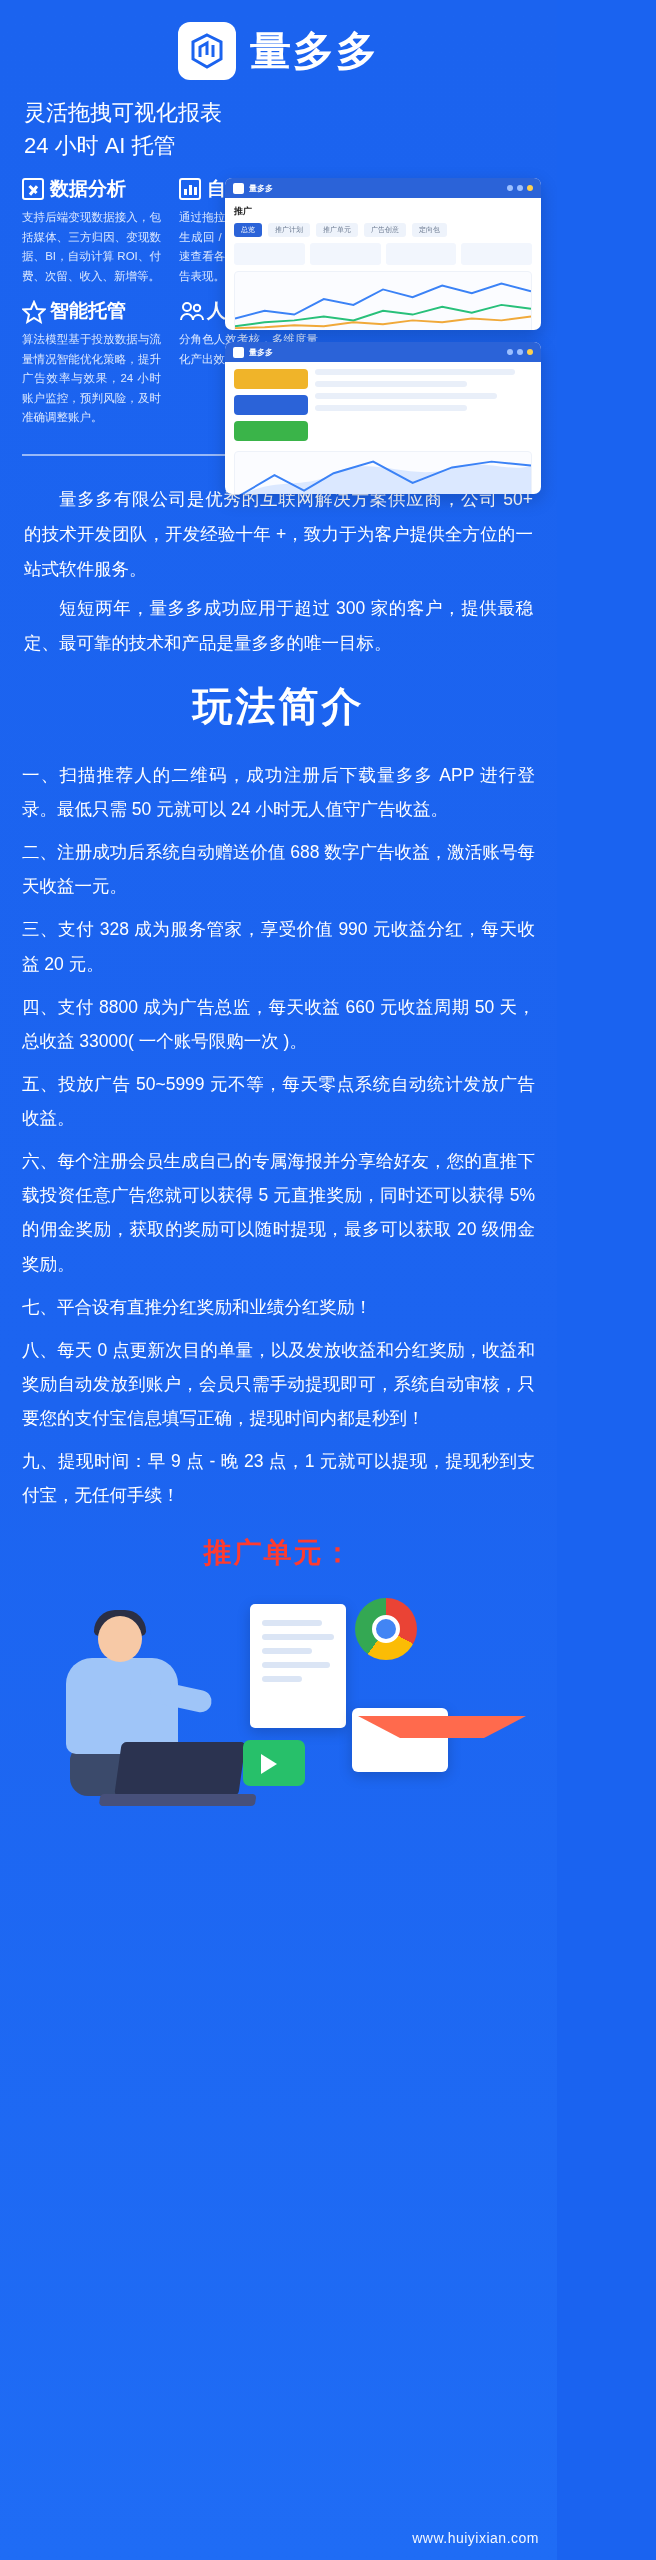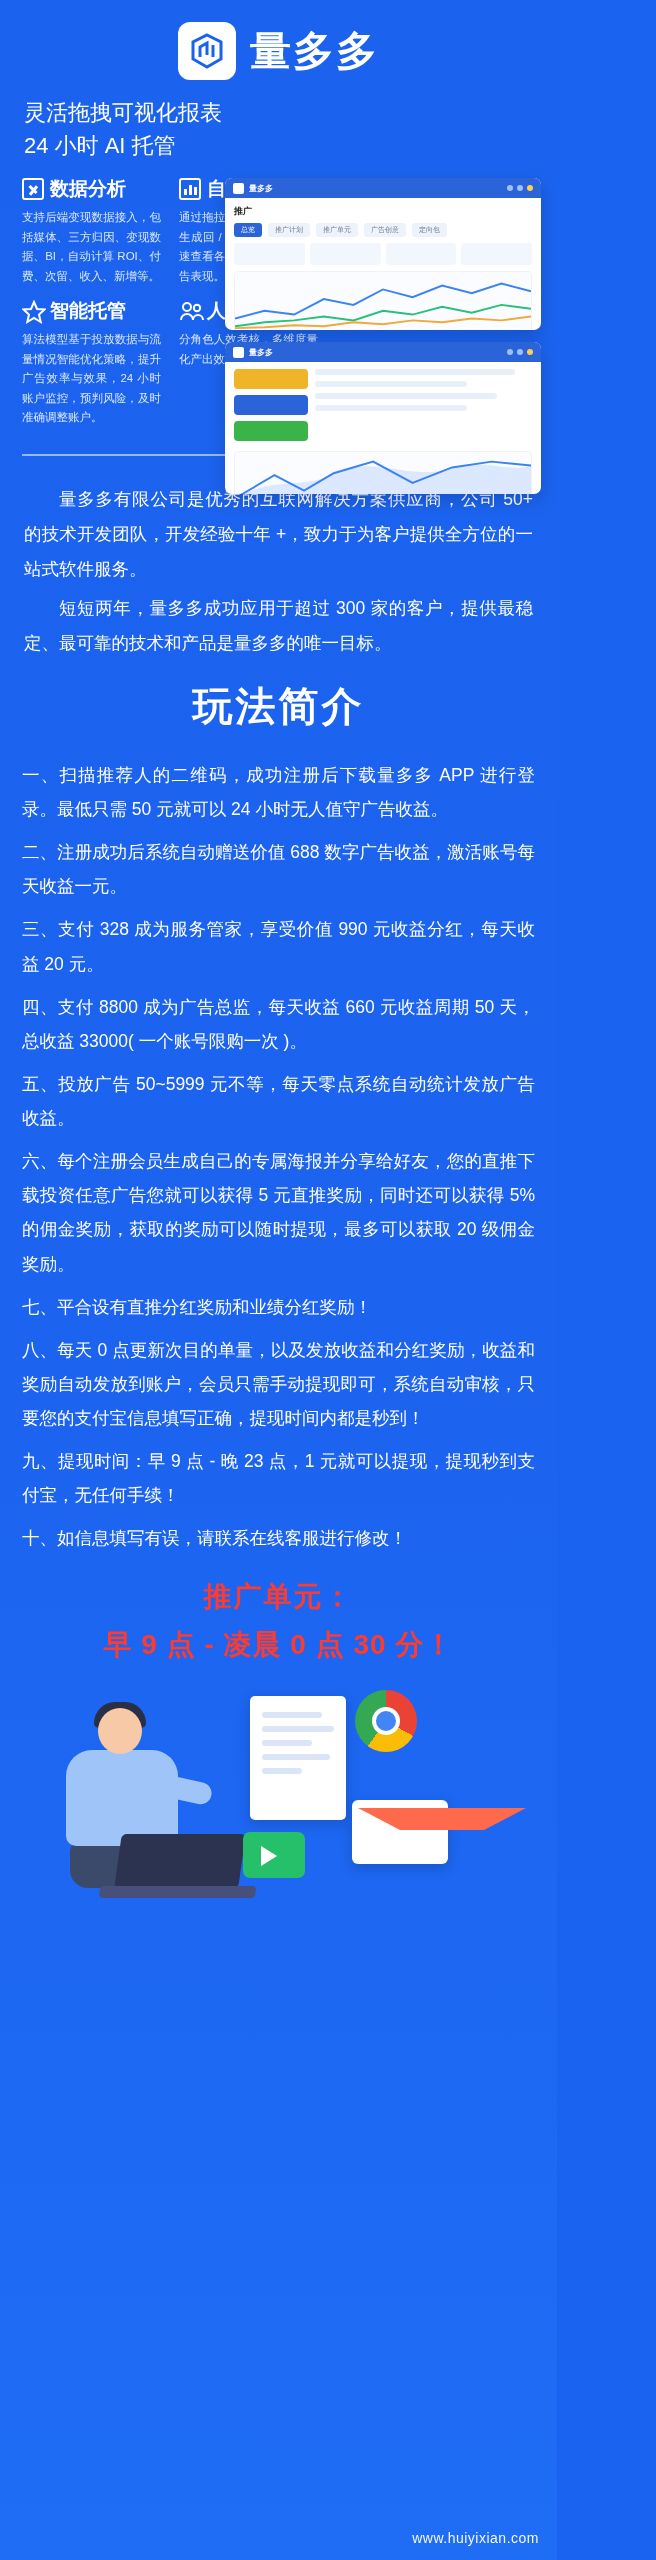--- a/index.html
+++ b/index.html
@@ -435,26 +435,24 @@
   <div class="rules">
     <div class="rule">一、扫描推荐人的二维码，成功注册后下载量多多 APP 进行登录。最低只需 50 元就可以 24 小时无人值守广告收益。</div>
     <div class="rule">二、注册成功后系统自动赠送价值 688 数字广告收益，激活账号每天收益一元。</div>
     <div class="rule">三、支付 328 成为服务管家，享受价值 990 元收益分红，每天收益 20 元。</div>
     <div class="rule">四、支付 8800 成为广告总监，每天收益 660 元收益周期 50 天，总收益 33000( 一个账号限购一次 )。</div>
     <div class="rule">五、投放广告 50~5999 元不等，每天零点系统自动统计发放广告收益。</div>
     <div class="rule">六、每个注册会员生成自己的专属海报并分享给好友，您的直推下载投资任意广告您就可以获得 5 元直推奖励，同时还可以获得 5% 的佣金奖励，获取的奖励可以随时提现，最多可以获取 20 级佣金奖励。</div>
     <div class="rule">七、平合设有直推分红奖励和业绩分红奖励！</div>
     <div class="rule">八、每天 0 点更新次目的单量，以及发放收益和分红奖励，收益和奖励自动发放到账户，会员只需手动提现即可，系统自动审核，只要您的支付宝信息填写正确，提现时间内都是秒到！</div>
     <div class="rule">九、提现时间：早 9 点 - 晚 23 点，1 元就可以提现，提现秒到支付宝，无任何手续！</div>
-    <div class="rule">十、如信息填写有误，请联系在线客服进行修改！</div>
   </div>
 
   <div class="service">
     <div class="s1">推广单元：</div>
-    <div class="s2">早 9 点 - 凌晨 0 点 30 分！</div>
   </div>
 
   <div class="footer-art">
     <div class="art-person">
       <div class="p-leg"></div>
       <div class="p-body"></div>
       <div class="p-hair"></div>
       <div class="p-head"></div>
       <div class="p-arm"></div>
       <div class="p-laptop"></div>

